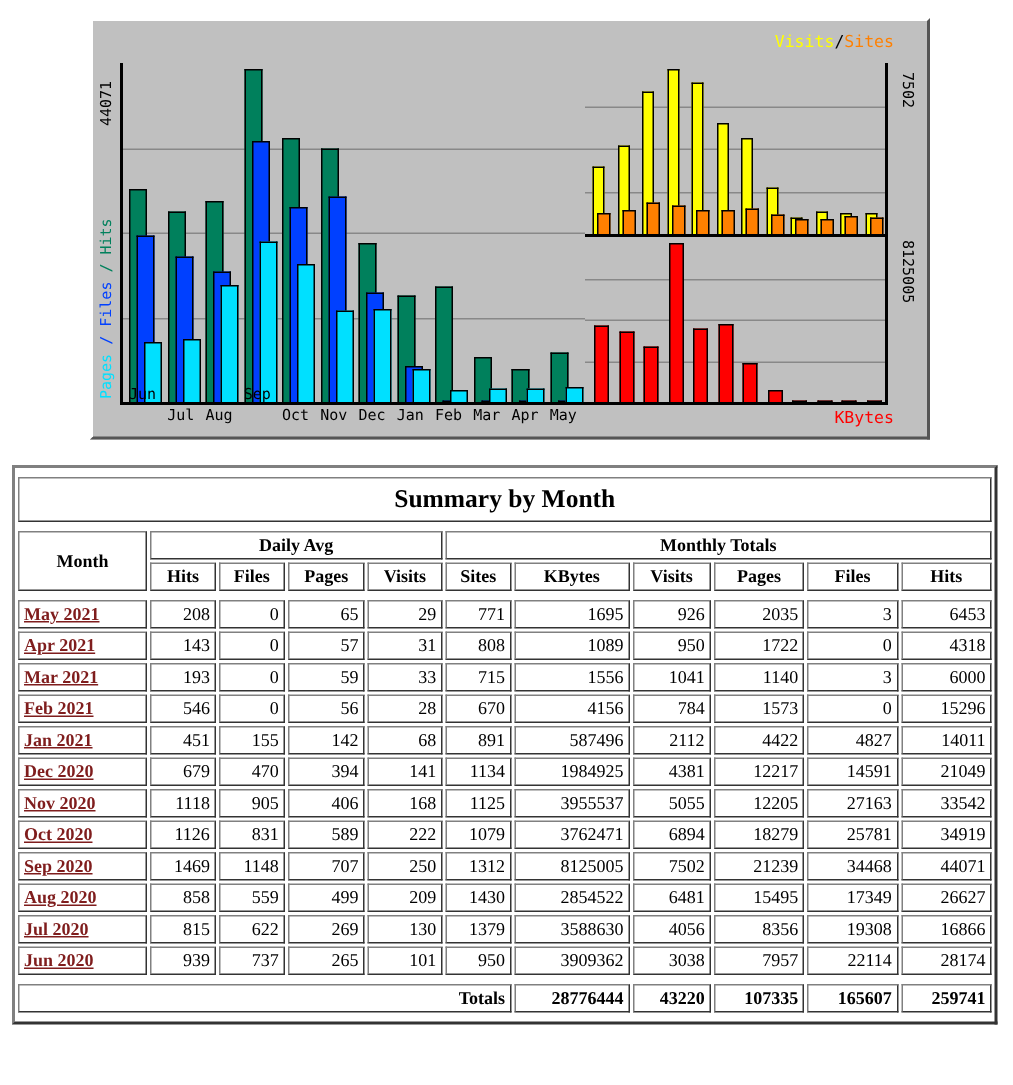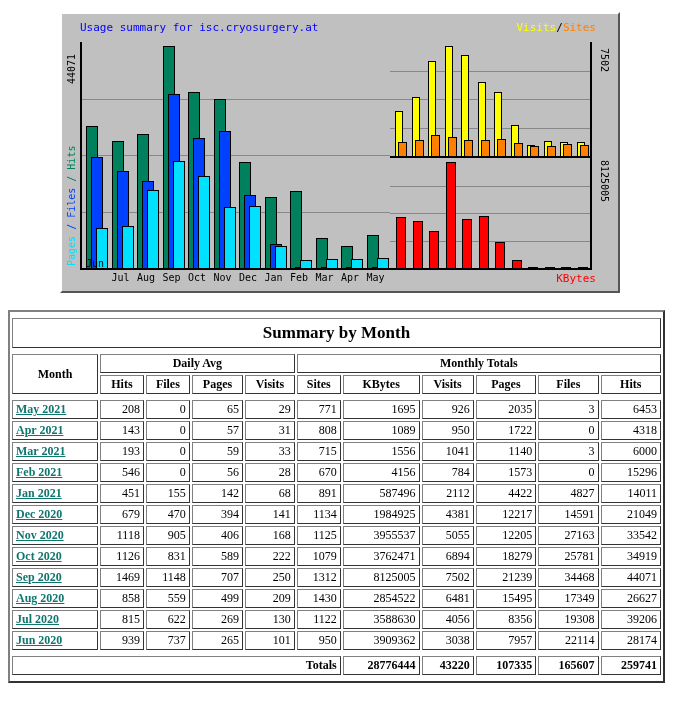--- a/index.html
+++ b/index.html
@@ -13,28 +13,27 @@
   .bar{position:absolute;bottom:0;border:1px solid #000;border-bottom:none;box-sizing:border-box;}
   .ylab{position:absolute;font-family:"DejaVu Sans Mono",monospace;font-size:10px;color:#000;transform-origin:left top;white-space:nowrap;}
   .xlab{position:absolute;font-family:"DejaVu Sans Mono",monospace;font-size:10px;color:#000;text-align:center;width:26px;}
   .kbytes-label{position:absolute;right:22px;bottom:6px;font-family:"DejaVu Sans Mono",monospace;font-size:11px;color:#ff0000;}
 
   table.summary{position:absolute;left:8px;top:310px;width:657px;border-collapse:separate;border-spacing:2px;border:2px solid #808080;border-right-color:#333;border-bottom-color:#333;background:#fff;}
   table.summary td, table.summary th{border:1px solid #808080;border-right-color:#333;border-bottom-color:#333;padding:1px 3px;font-size:12px;color:#000;}
   table.summary th{font-weight:bold;text-align:center;}
   table.summary .title{font-size:17px;padding:4px;}
   table.summary td.num{text-align:right;}
-  table.summary a{color:#0f766e;text-decoration:underline;font-weight:bold;}
+  table.summary a{color:#7f1d1d;text-decoration:underline;font-weight:bold;}
   table.summary .spacer td{height:2px;padding:0;border:none;background:#fff;}
 </style>
 </head>
 <body>
 
 <div class="chart">
-  <div class="chart-title">Usage summary for isc.cryosurgery.at</div>
   <div class="legend-right">
     <span style="color:#ffff00">Visits</span><span style="color:#000">/</span><span style="color:#ff8000">Sites</span>
   </div>
 
   <div class="ylab" style="left:4px;top:70px;transform:rotate(-90deg);">44071</div>
   <div class="ylab" style="left:4px;top:252px;transform:rotate(-90deg);font-size:10px;">
     <span style="color:#00e0ff">Pages</span><span style="color:#0040ff"> / </span><span style="color:#0040ff">Files</span><span style="color:#00805c"> / </span><span style="color:#00805c">Hits</span>
   </div>
 
   <div class="plot" id="plot-main" style="left:18px;top:28px;width:308px;height:226px;">
@@ -128,21 +127,21 @@
       <div class="bar" style="height: 1px; left: 187.5px; width: 10px; background: rgb(255, 0, 0);"></div>
     </div>
 
   <div class="ylab" style="left:548px;top:34px;transform:rotate(90deg);">7502</div>
   <div class="ylab" style="left:548px;top:146px;transform:rotate(90deg);">8125005</div>
 
   <div class="kbytes-label">KBytes</div>
 <div class="xlab" style="left: 20px; top: 244px;">Jun</div>
     <div class="xlab" style="left: 45.5px; top: 258px;">Jul</div>
     <div class="xlab" style="left: 71px; top: 258px;">Aug</div>
-    <div class="xlab" style="left: 96.5px; top: 258px;">Sep</div>
+    <div class="xlab" style="left: 96.5px; top: 244px;">Sep</div>
     <div class="xlab" style="left: 122px; top: 258px;">Oct</div>
     <div class="xlab" style="left: 147.5px; top: 258px;">Nov</div>
     <div class="xlab" style="left: 173px; top: 258px;">Dec</div>
     <div class="xlab" style="left: 198.5px; top: 258px;">Jan</div>
     <div class="xlab" style="left: 224px; top: 258px;">Feb</div>
     <div class="xlab" style="left: 249.5px; top: 258px;">Mar</div>
     <div class="xlab" style="left: 275px; top: 258px;">Apr</div>
     <div class="xlab" style="left: 300.5px; top: 258px;">May</div>
   </div>
 
@@ -308,26 +307,26 @@
         <td class="num">15495</td>
         <td class="num">17349</td>
         <td class="num">26627</td>
       </tr>
       <tr>
         <td><a href="#">Jul 2020</a></td>
         <td class="num">815</td>
         <td class="num">622</td>
         <td class="num">269</td>
         <td class="num">130</td>
-        <td class="num">1122</td>
+        <td class="num">1379</td>
         <td class="num">3588630</td>
         <td class="num">4056</td>
         <td class="num">8356</td>
         <td class="num">19308</td>
-        <td class="num">39206</td>
+        <td class="num">16866</td>
       </tr>
       <tr>
         <td><a href="#">Jun 2020</a></td>
         <td class="num">939</td>
         <td class="num">737</td>
         <td class="num">265</td>
         <td class="num">101</td>
         <td class="num">950</td>
         <td class="num">3909362</td>
         <td class="num">3038</td>

